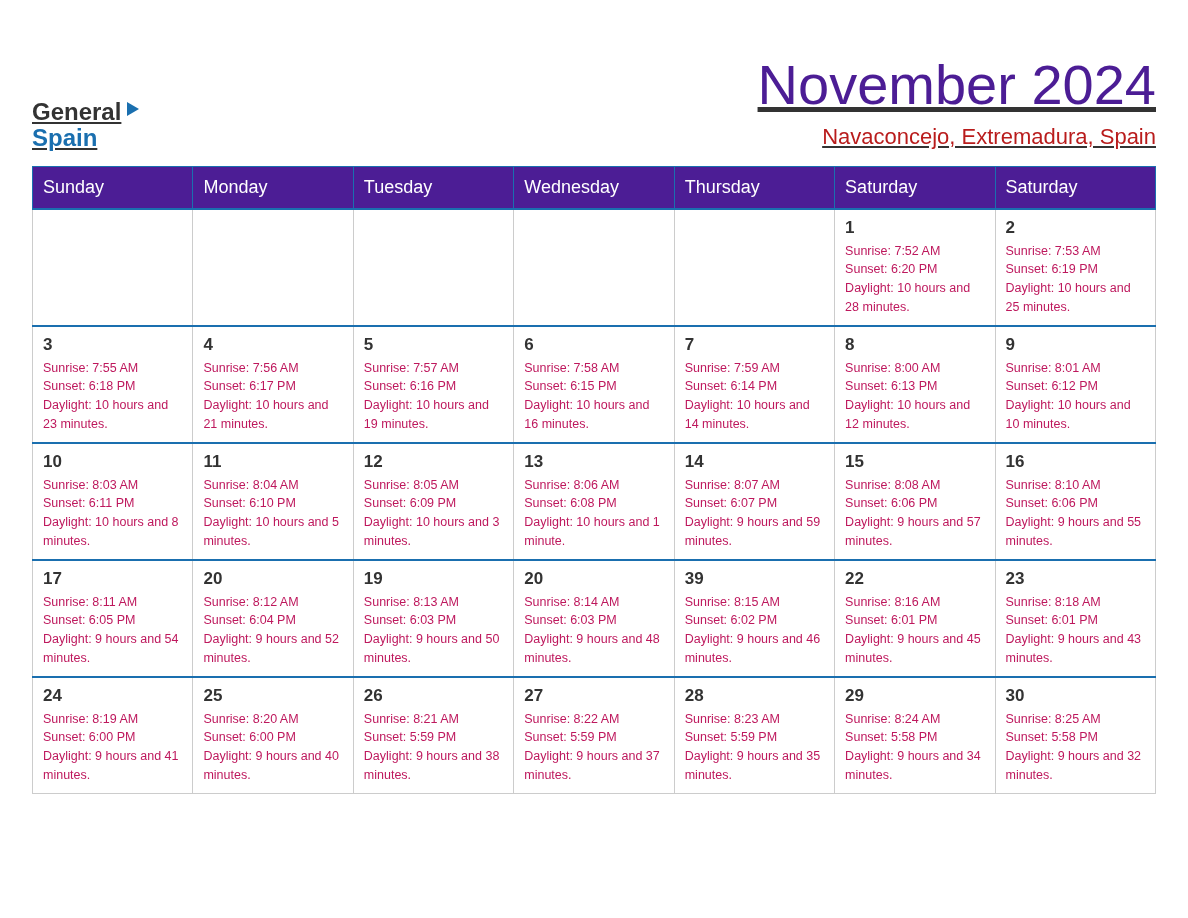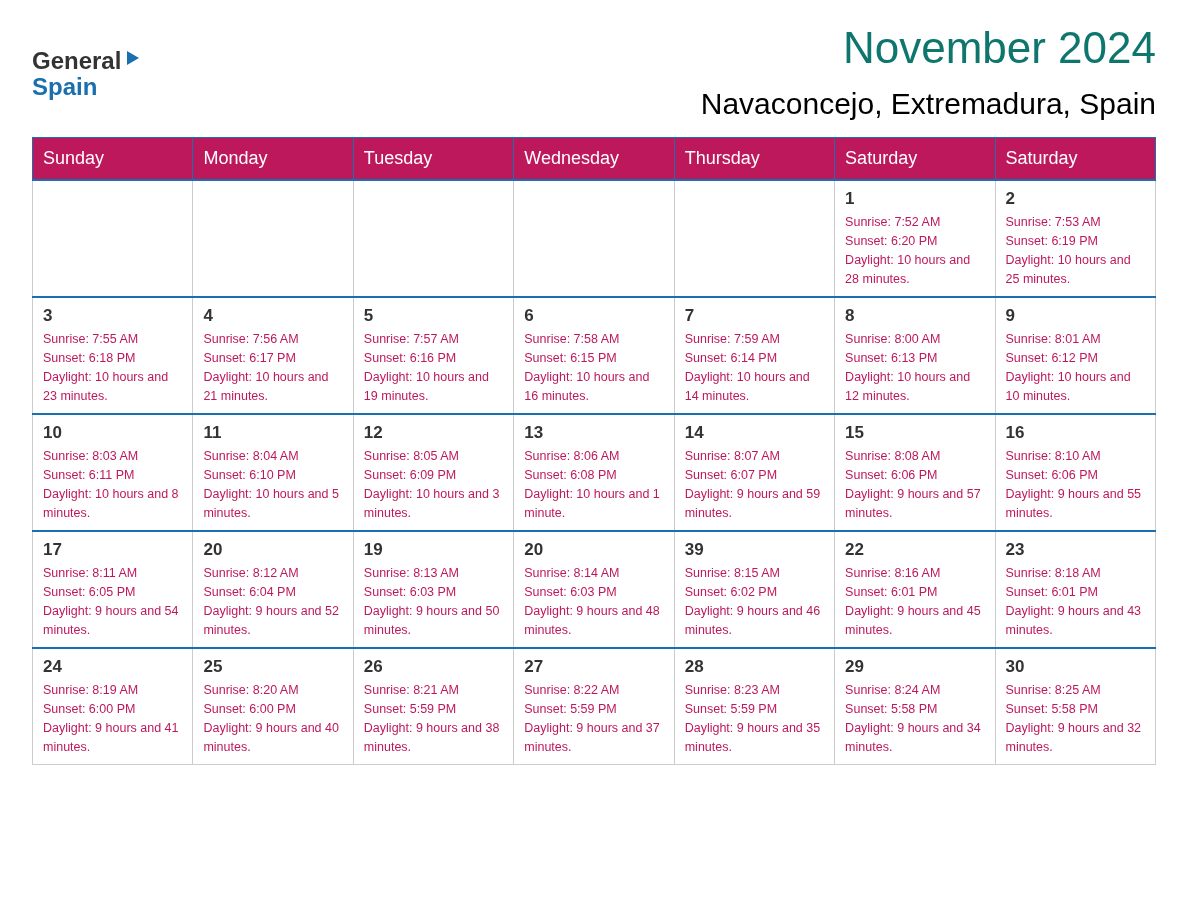--- a/index.html
+++ b/index.html
@@ -5,50 +5,52 @@
     * { box-sizing: border-box; margin: 0; padding: 0; }
     body {
       font-family: Arial, Helvetica, sans-serif;
       background: #fff;
       padding: 24px 32px;
       color: #333;
     }
     .header {
       display: flex;
       justify-content: space-between;
-      align-items: center;
+      align-items: flex-end;
       margin-bottom: 16px;
+      text-decoration: underline;
     }
     .logo {
       display: flex;
       flex-direction: column;
       align-items: flex-start;
     }
     .title-block {
       text-align: right;
     }
     .month-title {
-      font-size: 44px;
+      font-size: 56px;
       font-weight: normal;
-      color: #0f766e;
+      color: #4c1d95;
       line-height: 1.1;
+      margin-top: 30px;
     }
     .location-title {
-      font-size: 30px;
-      color: #000000;
+      font-size: 22px;
+      color: #b91c1c;
       font-weight: normal;
-      margin-top: 15px;
+      margin-top: 8px;
     }
     .calendar {
       width: 100%;
       border-collapse: collapse;
       margin-top: 8px;
     }
     .calendar th {
-      background-color: #be185d;
+      background-color: #4c1d95;
       color: #fff;
       font-size: 18px;
       font-weight: normal;
       padding: 10px 10px;
       text-align: left;
       border: 1px solid #1a6faf;
     }
     .calendar td {
       vertical-align: top;
       padding: 8px 10px;

